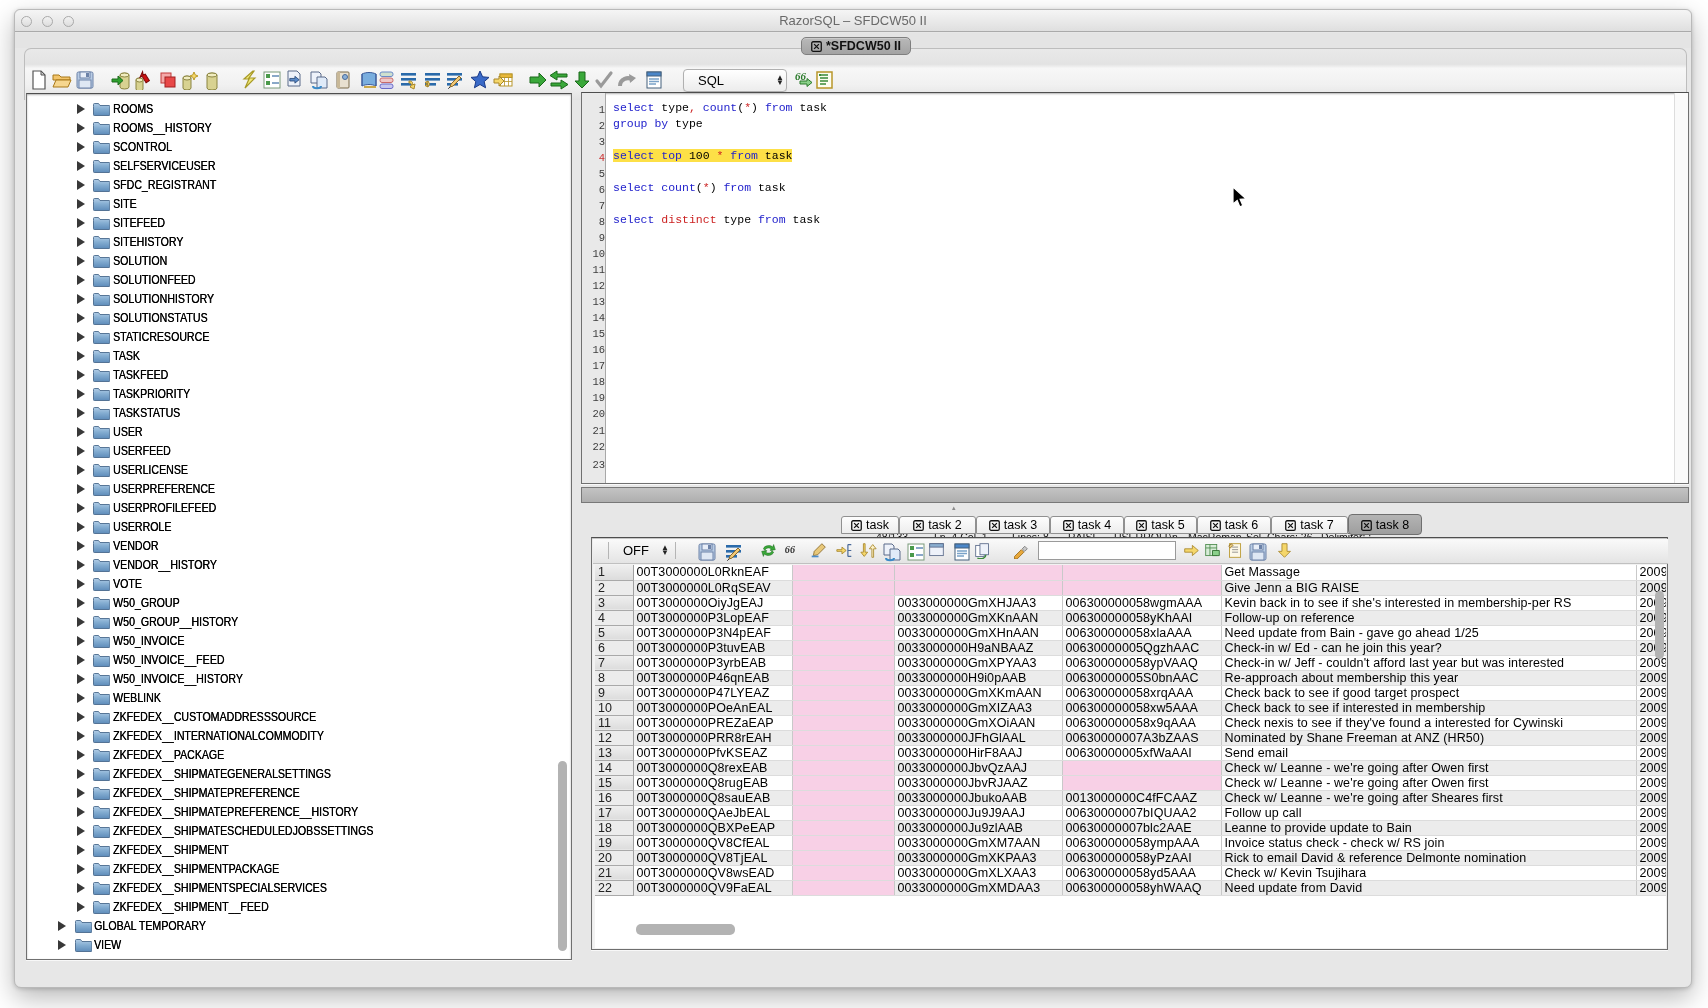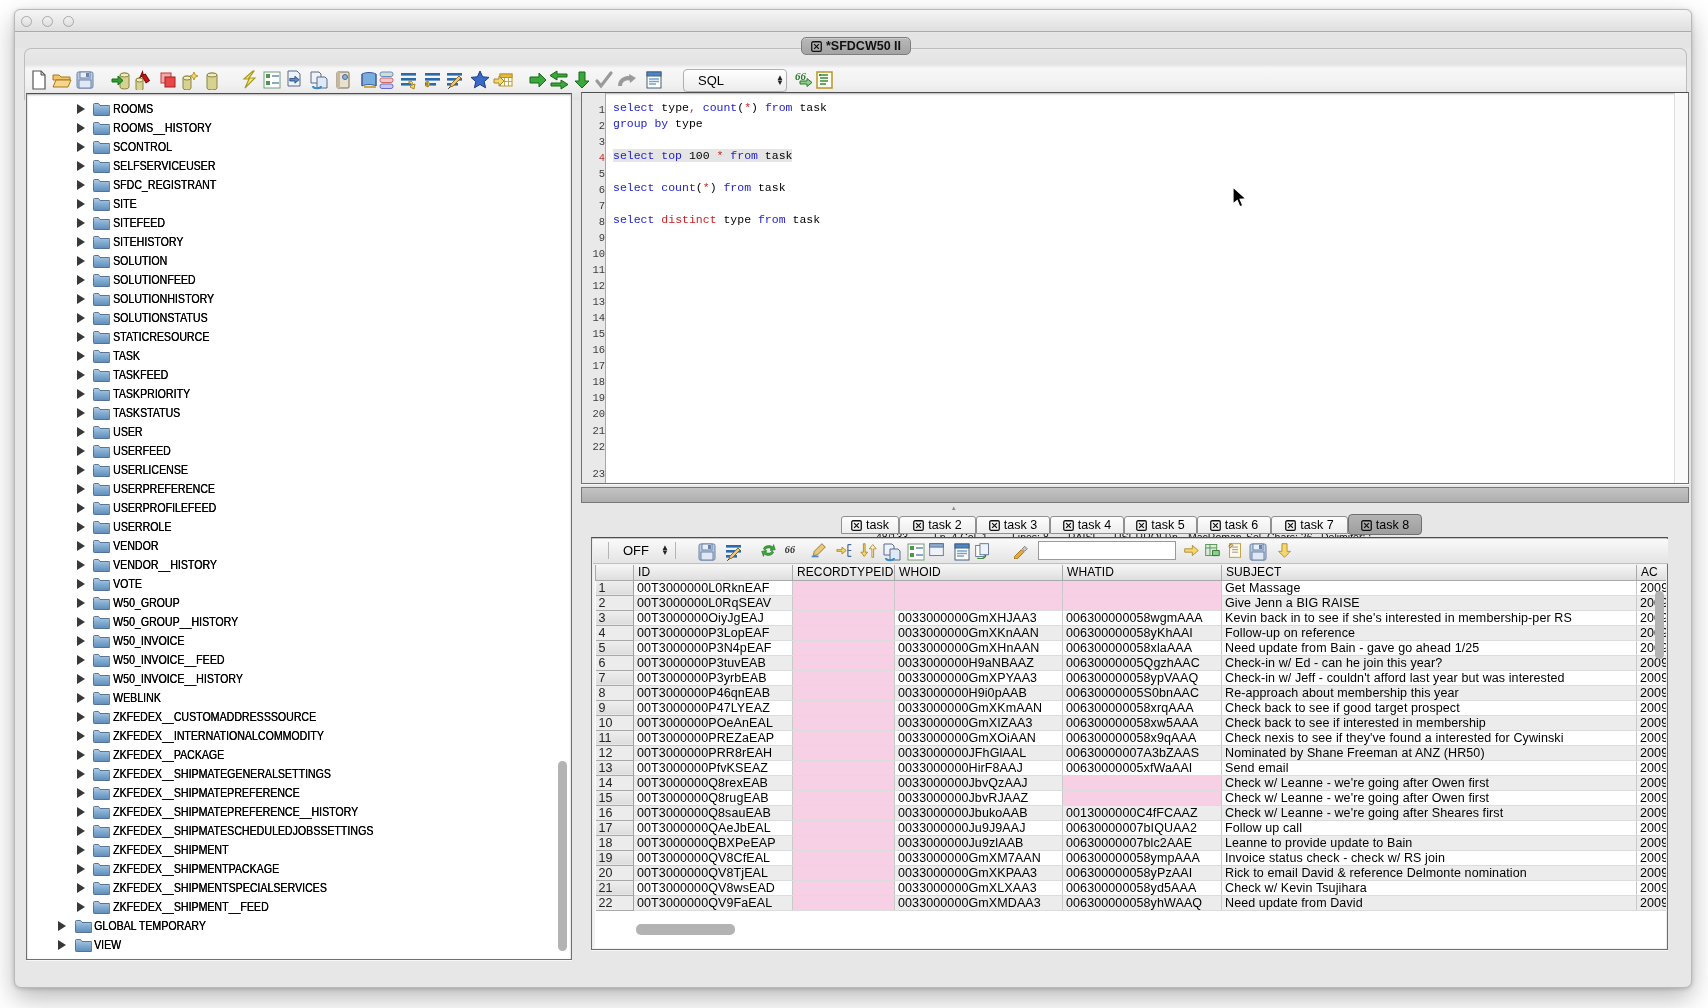--- a/index.html
+++ b/index.html
@@ -63,20 +63,21 @@
 .combo{position:absolute;border:1px solid #b0b0b0;border-radius:4px;background:linear-gradient(#fff,#ececec);
  box-shadow:0 1px 1px rgba(0,0,0,.08);}
 .spin{position:absolute;font-size:8px;color:#222;line-height:5px;}
 </style></head><body>
 <div id="win">
 
 <div class="abs titlebar"></div>
 <div class="tl" style="left:6px"></div>
 <div class="tl" style="left:26.5px"></div>
 <div class="tl" style="left:47.5px"></div>
+<div class="title">RazorSQL – SFDCW50 II</div>
 <div class="abs tabstrip"></div>
 <div class="abs toolpanel"></div>
 <div class="abs doctab"><svg class="xbox" viewBox="0 0 12 12">
         <rect x="0.8" y="0.8" width="10.4" height="10.4" rx="1.5" fill="none" stroke="#111" stroke-width="1.4"></rect>
         <path d="M3.4 3.4l5.2 5.2M8.6 3.4L3.4 8.6" stroke="#111" stroke-width="1.4"></path>
       </svg>*SFDCW50 II</div>
 <div class="ticon" style="left:14px;top:60px;width:20px"><svg width="20" height="20" viewBox="0 0 20 20">
         <path d="M4 1h8l4 4v14H4z" fill="#fff" stroke="#555" stroke-width="1.2"></path>
         <path d="M12 1l4 4h-4z" fill="#ccc" stroke="#555"></path>
       </svg></div>
@@ -535,40 +536,40 @@
         </svg>
         <span class="tlabel" style="left:67px">VIEW</span>
       </div>
 <div class="vthumb" style="left:531px;top:667px;width:9px;height:190px"></div>
 </div>
 <div class="abs panel" id="editor">
 <div class="gutter"></div>
 <div class="eline" style="top:7.0px"><span class="lno" style="top:1.5px">1</span><span class="code"><span class="kw">select</span> type<span class="rd">,</span> <span class="kw">count</span>(<span class="rd">*</span>) <span class="kw">from</span> task</span></div>
 <div class="eline" style="top:23.05px"><span class="lno" style="top:1.5px">2</span><span class="code"><span class="kw">group by</span> type</span></div>
 <div class="eline" style="top:39.1px"><span class="lno" style="top:1.5px">3</span><span class="code"></span></div>
-<div class="eline" style="top:55.150000000000006px"><span class="lno" style="color:#cc3333;top:1.5px">4</span><span class="code"><span style="background:#e5e5e5"><span class="kw">select top</span> 100 <span class="rd">*</span> <span class="kw">from</span> task</span></span></div>
+<div class="eline" style="top:55.150000000000006px"><span class="lno" style="color:#cc3333;top:1.5px">4</span><span class="code"><span style="background:#fde047"><span class="kw">select top</span> 100 <span class="rd">*</span> <span class="kw">from</span> task</span></span></div>
 <div class="eline" style="top:71.2px"><span class="lno" style="top:1.5px">5</span><span class="code"></span></div>
 <div class="eline" style="top:87.25px"><span class="lno" style="top:1.5px">6</span><span class="code"><span class="kw">select count</span>(<span class="rd">*</span>) <span class="kw">from</span> task</span></div>
 <div class="eline" style="top:103.30000000000001px"><span class="lno" style="top:1.5px">7</span><span class="code"></span></div>
 <div class="eline" style="top:119.35000000000001px"><span class="lno" style="top:1.5px">8</span><span class="code"><span class="kw">select</span> <span class="rd">distinct</span> type <span class="kw">from</span> task</span></div>
 <div class="eline" style="top:135.4px"><span class="lno" style="top:1.5px">9</span><span class="code"></span></div>
 <div class="eline" style="top:151.45000000000002px"><span class="lno" style="top:1.5px">10</span><span class="code"></span></div>
 <div class="eline" style="top:167.5px"><span class="lno" style="top:1.5px">11</span><span class="code"></span></div>
 <div class="eline" style="top:183.55px"><span class="lno" style="top:1.5px">12</span><span class="code"></span></div>
 <div class="eline" style="top:199.60000000000002px"><span class="lno" style="top:1.5px">13</span><span class="code"></span></div>
 <div class="eline" style="top:215.65px"><span class="lno" style="top:1.5px">14</span><span class="code"></span></div>
 <div class="eline" style="top:231.70000000000002px"><span class="lno" style="top:1.5px">15</span><span class="code"></span></div>
 <div class="eline" style="top:247.75px"><span class="lno" style="top:1.5px">16</span><span class="code"></span></div>
 <div class="eline" style="top:263.8px"><span class="lno" style="top:1.5px">17</span><span class="code"></span></div>
 <div class="eline" style="top:279.85px"><span class="lno" style="top:1.5px">18</span><span class="code"></span></div>
 <div class="eline" style="top:295.90000000000003px"><span class="lno" style="top:1.5px">19</span><span class="code"></span></div>
 <div class="eline" style="top:311.95px"><span class="lno" style="top:1.5px">20</span><span class="code"></span></div>
 <div class="eline" style="top:328.0px"><span class="lno" style="top:1.5px">21</span><span class="code"></span></div>
 <div class="eline" style="top:344.05px"><span class="lno" style="top:1.5px">22</span><span class="code"></span></div>
-<div class="eline" style="top:360.1px"><span class="lno" style="top:13px">23</span><span class="code"></span></div>
+<div class="eline" style="top:360.1px"><span class="lno" style="top:4px">23</span><span class="code"></span></div>
 <div style="position:absolute;right:0;top:0;width:14px;height:100%;background:#fafafa;border-left:1px solid #ddd"></div>
 </div>
 <svg class="abs" style="left:1216px;top:176px" width="18" height="24" viewBox="0 0 18 24">
       <path d="M2 1v17l4.2-3.6 2.6 6.4 3-1.2-2.7-6.3 5.9-.5z" fill="#000" stroke="#fff" stroke-width="1.2"></path>
     </svg>
 <div class="abs estatus">
 <span class="est" style="left:294px">48/133</span>
 <span class="est" style="left:352px">Ln. 4 Col. 1</span>
 <span class="est" style="left:430px">Lines: 8</span>
 <span class="est" style="left:486px">RAISE</span>
@@ -706,29 +707,20 @@
           <colgroup>
             <col style="width:38px">
             <col style="width:159px">
             <col style="width:102px">
             <col style="width:168px">
             <col style="width:159px">
             <col style="width:415px">
             <col style="width:30px">
           </colgroup>
 <tbody>
-            <tr>
-              <th></th>
-              <th>ID</th>
-              <th>RECORDTYPEID</th>
-              <th>WHOID</th>
-              <th>WHATID</th>
-              <th>SUBJECT</th>
-              <th>AC</th>
-            </tr>
 <tr>
               <td class="num">1</td>
               <td>00T3000000L0RknEAF</td>
               <td class="pink"></td>
               <td class="pink"></td>
               <td class="pink"></td>
               <td>Get Massage</td>
               <td>2009</td>
             </tr>
 <tr class="alt">

